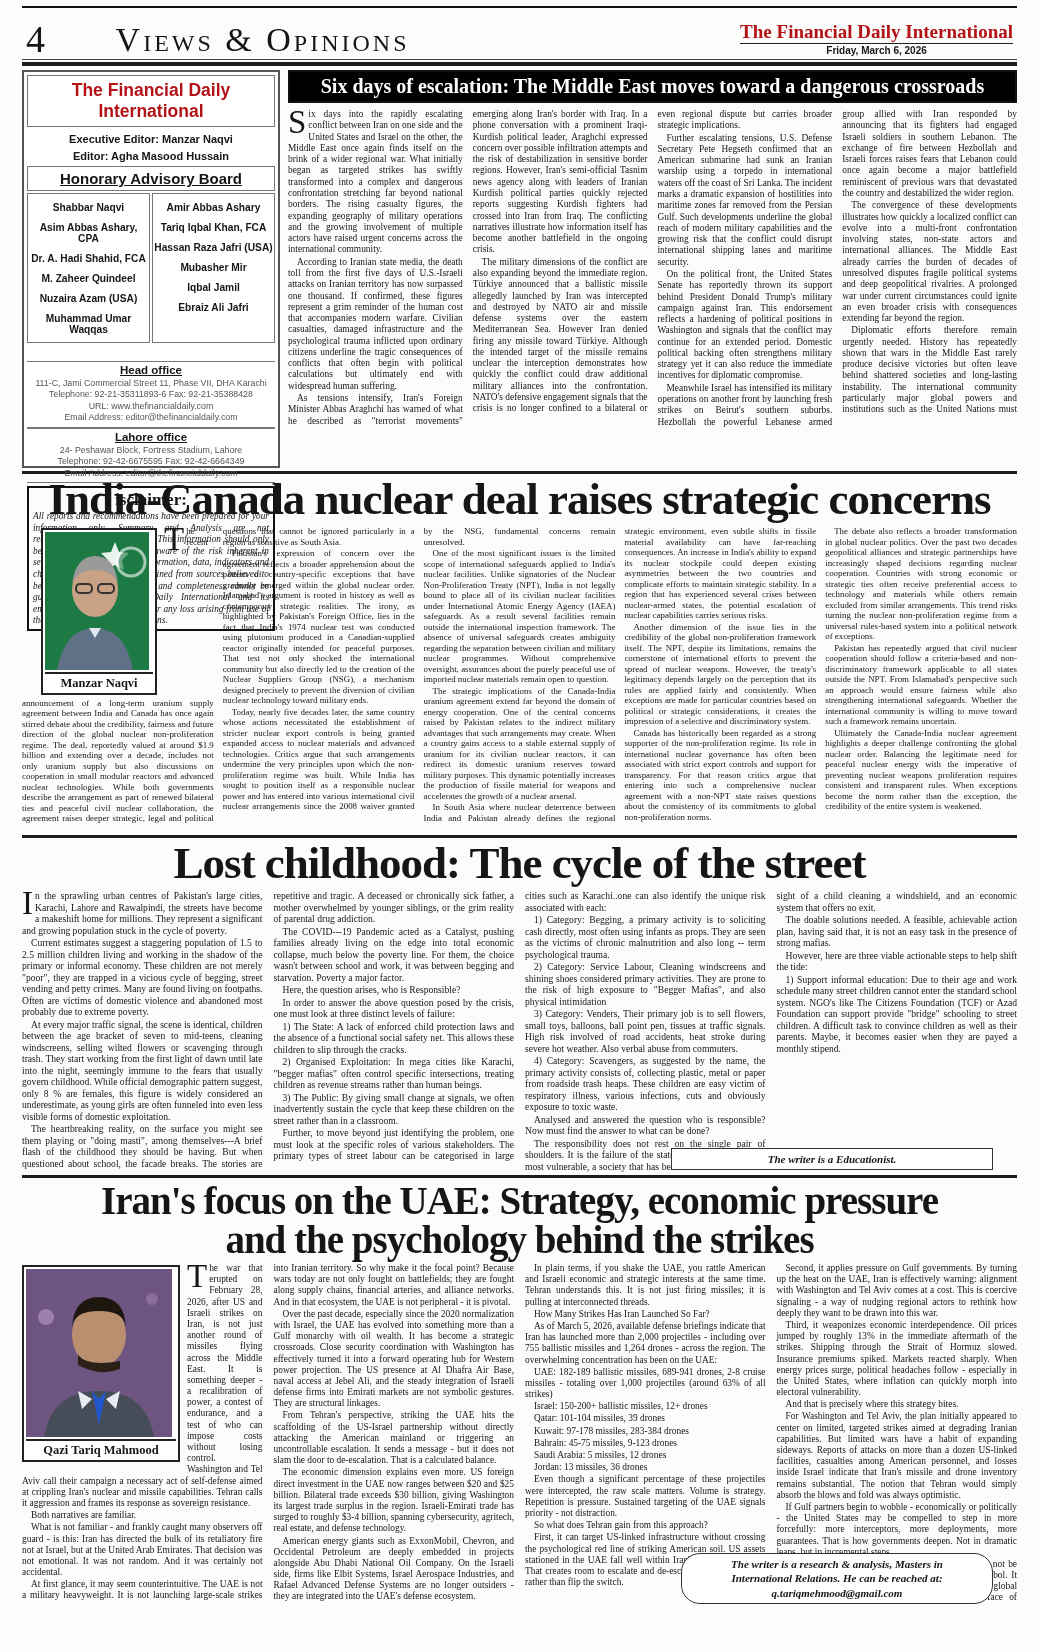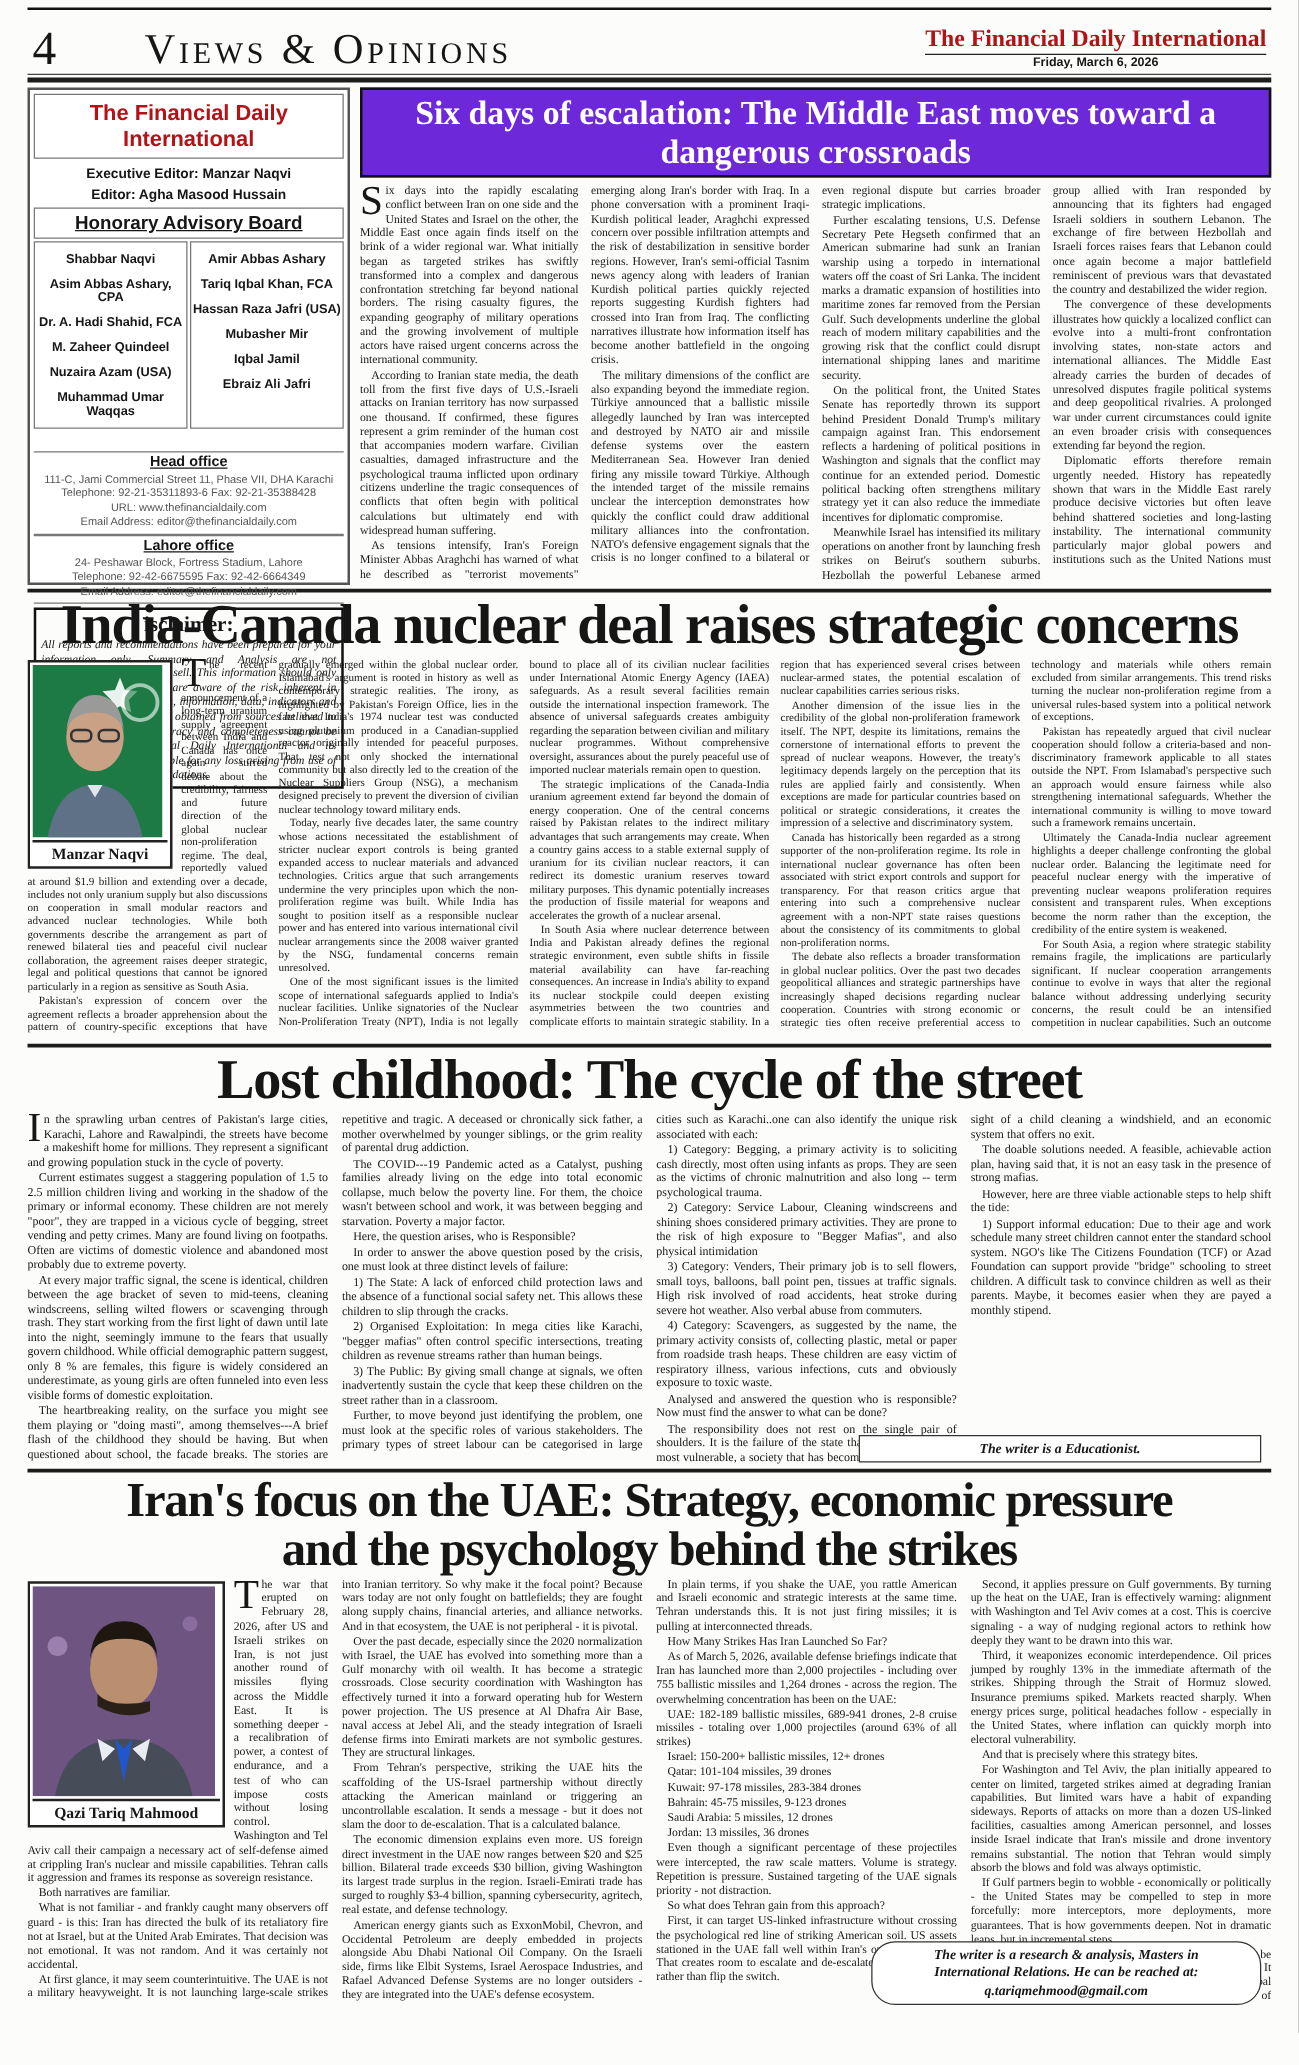--- a/index.html
+++ b/index.html
@@ -26,38 +26,38 @@
   .m-names{display:flex;gap:2px;margin-bottom:18px;}
   .m-name-col{flex:1;border:1px solid #777;padding:3px 1px;}
   .m-name-col p{margin:0;padding:4.5px 0;text-align:center;font-weight:700;font-size:10.2px;}
   .m-office-title{text-align:center;font-weight:700;font-size:11.5px;text-decoration:underline;padding:2px 0;border-top:1px solid #777;}
   .m-office p{margin:0;text-align:center;font-size:8.8px;color:#555;line-height:1.3;}
   .m-office{padding-bottom:3px;border-bottom:1px solid #777;}
   .disclaimer{border:2px solid #111;margin-top:3px;padding:2px 4px;font-family:"Liberation Serif",serif;}
   .disc-title{text-align:center;font-weight:700;font-size:17px;margin:0;}
   .disc-text{font-style:italic;font-size:9.3px;line-height:1.25;text-align:justify;margin:1px 0 0 0;}
   
-  .headline-band{background:#6d28d9;border:2px solid #111;color:#fff;text-align:center;
-                 font-weight:700;font-size:27px;line-height:1.15;padding:3px 6px;}
+  .headline-band{background:#000000;border:2px solid #111;color:#fff;text-align:center;
+                 font-weight:700;font-size:20px;line-height:1.15;padding:3px 6px;}
   .cols{text-align:justify;column-fill:auto;overflow:hidden;}
   .cols p{margin:0 0 1px 0;text-indent:9px;}
   .cols p.lead{text-indent:0;}
   .cols p.lead::first-letter{font-size:33px;float:left;line-height:0.78;padding:1px 2px 0 0;font-weight:400;}
   .a1-body{column-count:4;column-gap:10px;font-size:9.4px;line-height:1.2;height:328px;margin-top:6px;}
   .big-headline{text-align:center;font-weight:700;font-size:45px;line-height:1.0;margin:2px 0 4px 0;letter-spacing:-1px;}
   .a2-body{column-count:5;column-gap:9px;font-size:8.9px;line-height:1.18;height:306px;}
   .a3-body{column-count:4;column-gap:11px;font-size:9.6px;line-height:1.2;height:282px;}
   .a4-headline{font-size:39px;}
   .a4-body{column-count:4;column-gap:11px;font-size:9.4px;line-height:1.19;height:345px;}
   
   figure.author{float:left;margin:2px 7px 3px 0;border:2px solid #222;background:#fff;padding:2px;}
   figure.author svg{display:block;}
   figcaption{text-align:center;font-weight:700;font-size:12.5px;padding:2px 0 0 0;border-top:2px solid #222;margin-top:2px;}
   
-  .writer-box{position:absolute;right:8px;border:1.5px solid #333;background:#fff;padding:3px 10px;
+  .writer-box{position:absolute;right:24px;border:1.5px solid #333;background:#fff;padding:3px 10px;
               font-style:italic;font-weight:700;font-size:11px;text-align:center;line-height:1.3;}
   .sec{position:relative;}
 </style>
 </head>
 <body>
 
 <div class="page">
   <div class="toprule"></div>
 
   <div class="hdr">
@@ -130,21 +130,21 @@
           <p>Diplomatic efforts therefore remain urgently needed. History has repeatedly shown that wars in the Middle East rarely produce decisive victories but often leave behind shattered societies and long-lasting instability. The international community particularly major global powers and institutions such as the United Nations must intensify efforts to bring the parties back to the negotiating table.</p>
         </div>
     </div>
   </div>
 
   <div class="sep"></div>
 
   <div class="sec">
     <div class="big-headline">India-Canada nuclear deal raises strategic concerns</div>
     <div class="cols a2-body">
-      <figure class="author" style="width:108px;">
+      <figure class="author" style="width:108px;margin-left:19px;">
         <svg width="104" height="138" viewBox="0 0 104 138">
           <rect width="104" height="138" fill="#1e7a44"></rect>
           <path d="M70 10 l4 10 10 1 -7 7 2 10 -9 -5 -9 5 2 -10 -7 -7 10 -1 z" fill="#fff" opacity="0.9"></path>
           <circle cx="86" cy="30" r="14" fill="#1e7a44" stroke="#fff" stroke-width="3" opacity="0.6"></circle>
           <ellipse cx="50" cy="58" rx="23" ry="27" fill="#c9a185"></ellipse>
           <path d="M27 52 q4 -28 23 -28 q20 0 23 28 q-5 -14 -23 -14 q-18 0 -23 14z" fill="#9a9a98"></path>
           <rect x="31" y="52" width="16" height="9" rx="4" fill="none" stroke="#333" stroke-width="2"></rect>
           <rect x="53" y="52" width="16" height="9" rx="4" fill="none" stroke="#333" stroke-width="2"></rect>
           <path d="M12 138 q8 -42 38 -42 q30 0 38 42 z" fill="#5e7187"></path>
           <path d="M44 96 l6 10 6 -10 z" fill="#dfe6ee"></path>

